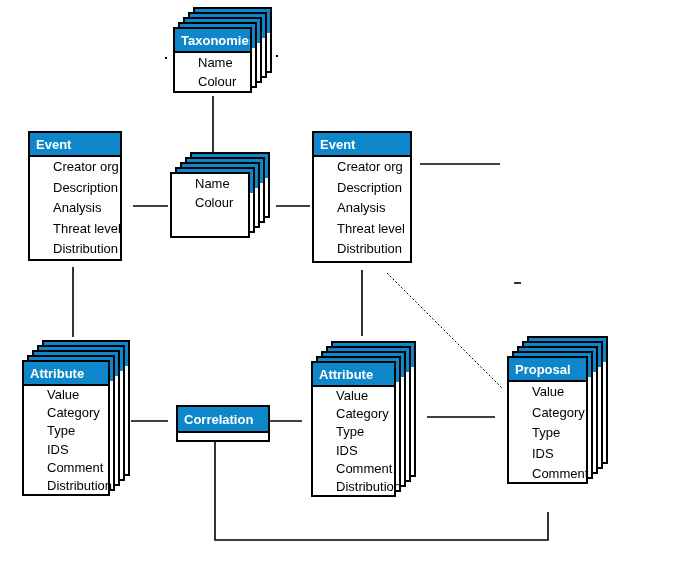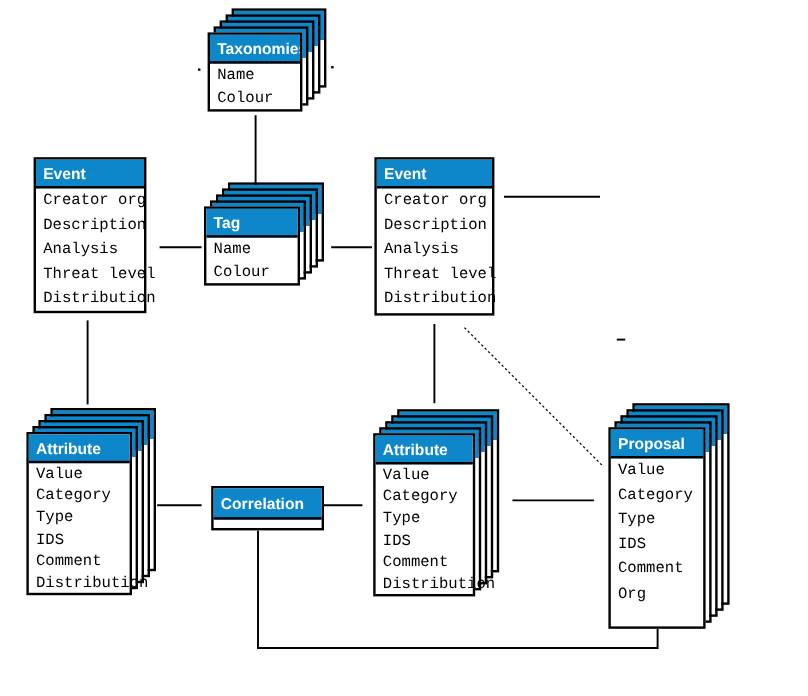--- a/index.html
+++ b/index.html
@@ -23,36 +23,36 @@
     position:absolute;box-sizing:border-box;background:#fff;
     border:2px solid #000;
   }
   .stack > .entity{left:0;top:0;width:100%;height:100%;}
   .hdr{
     background:var(--hdr);color:#fff;font-weight:bold;font-size:13px;
     height:24px;line-height:24px;padding-left:6px;
     border-bottom:2px solid #000;box-sizing:border-box;
     white-space:nowrap;overflow:hidden;
   }
-  .row{font-size:13px;color:#000;padding-left:6px;white-space:nowrap;font-family:Liberation Mono, monospace;}
+  .row{font-size:13px;color:#000;padding-left:23px;white-space:nowrap;}
   .rh19 .row{line-height:19px}
   .rh205 .row{line-height:20.5px}
   .rh182 .row{line-height:18.2px}
   .rh206 .row{line-height:20.6px}
 
   
   .p-tax {left:173px;top:27px; width:79px; height:66px;}
   .p-evl {left:28px; top:131px;width:94px; height:130px;}
   .p-tag {left:170px;top:172px;width:80px; height:66px;}
   .p-evc {left:312px;top:131px;width:100px;height:132px;}
   .p-dis {left:508px;top:139px;width:97px; height:43px;}
   .p-atl {left:22px; top:360px;width:88px; height:136px;}
   .p-cor {left:176px;top:405px;width:94px; height:37px;}
   .p-atc {left:311px;top:361px;width:85px; height:136px;}
-  .p-pro {left:507px;top:356px;width:81px; height:168px;}
+  .p-pro {left:507px;top:356px;width:81px; height:128px;}
   .p-cor .hdr{height:26px;line-height:26px;}
   .corr-body{height:7px;}
   .dis-body{height:13px;}
 </style>
 </head>
 <body>
 
 <div id="canvas" style="--hdr: #0e87ca;">
 
   <svg id="wires" viewBox="0 0 673 580" xmlns="http://www.w3.org/2000/svg">
@@ -96,21 +96,20 @@
     <div class="row">Threat level</div>
     <div class="row">Distribution</div>
   </div>
 
   <div class="stack p-tag">
     <div class="back b4"></div>
     <div class="back b3"></div>
     <div class="back b2"></div>
     <div class="back b1"></div>
     <div class="entity rh19">
-      <div class="hdr">Tag</div>
       <div class="row">Name</div>
       <div class="row">Colour</div>
     </div>
   </div>
 
   <div class="entity p-evc rh205">
     <div class="hdr">Event</div>
     <div class="row">Creator org</div>
     <div class="row">Description</div>
     <div class="row">Analysis</div>
@@ -161,17 +160,16 @@
     <div class="back b3"></div>
     <div class="back b2"></div>
     <div class="back b1"></div>
     <div class="entity rh206">
       <div class="hdr">Proposal</div>
       <div class="row">Value</div>
       <div class="row">Category</div>
       <div class="row">Type</div>
       <div class="row">IDS</div>
       <div class="row">Comment</div>
-      <div class="row">Org</div>
     </div>
   </div>
 
 </div>
 
 </body></html>

